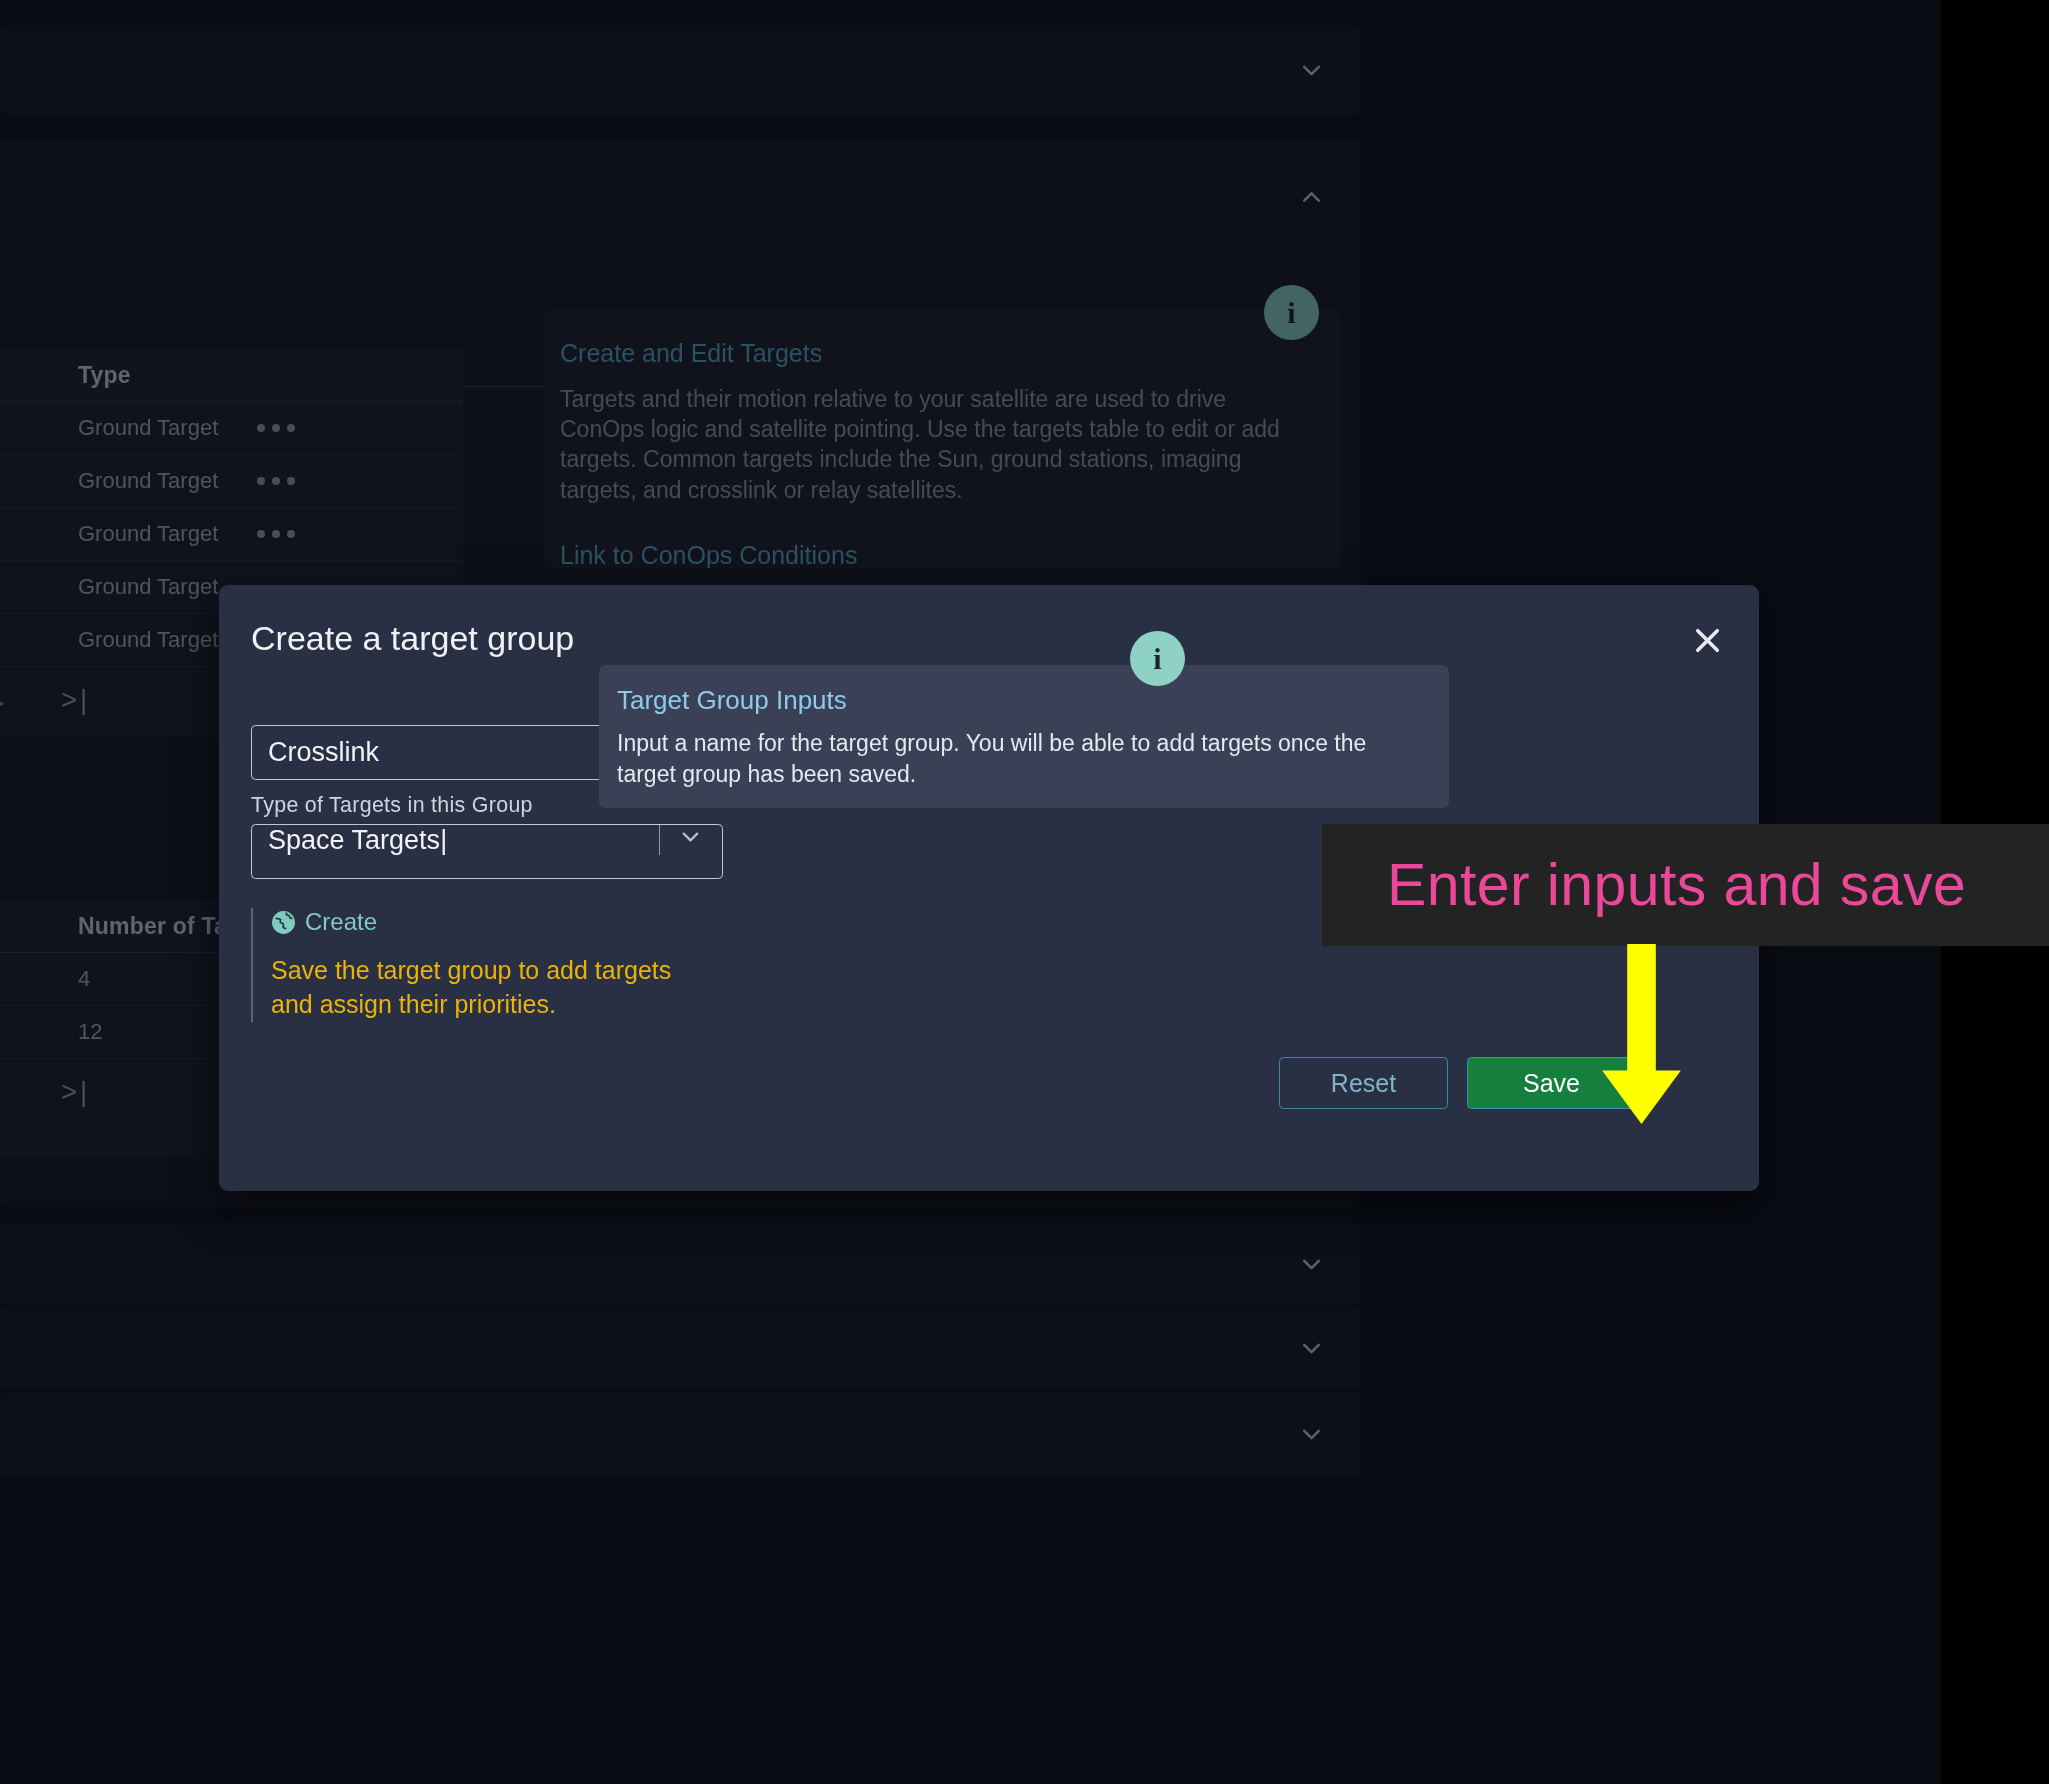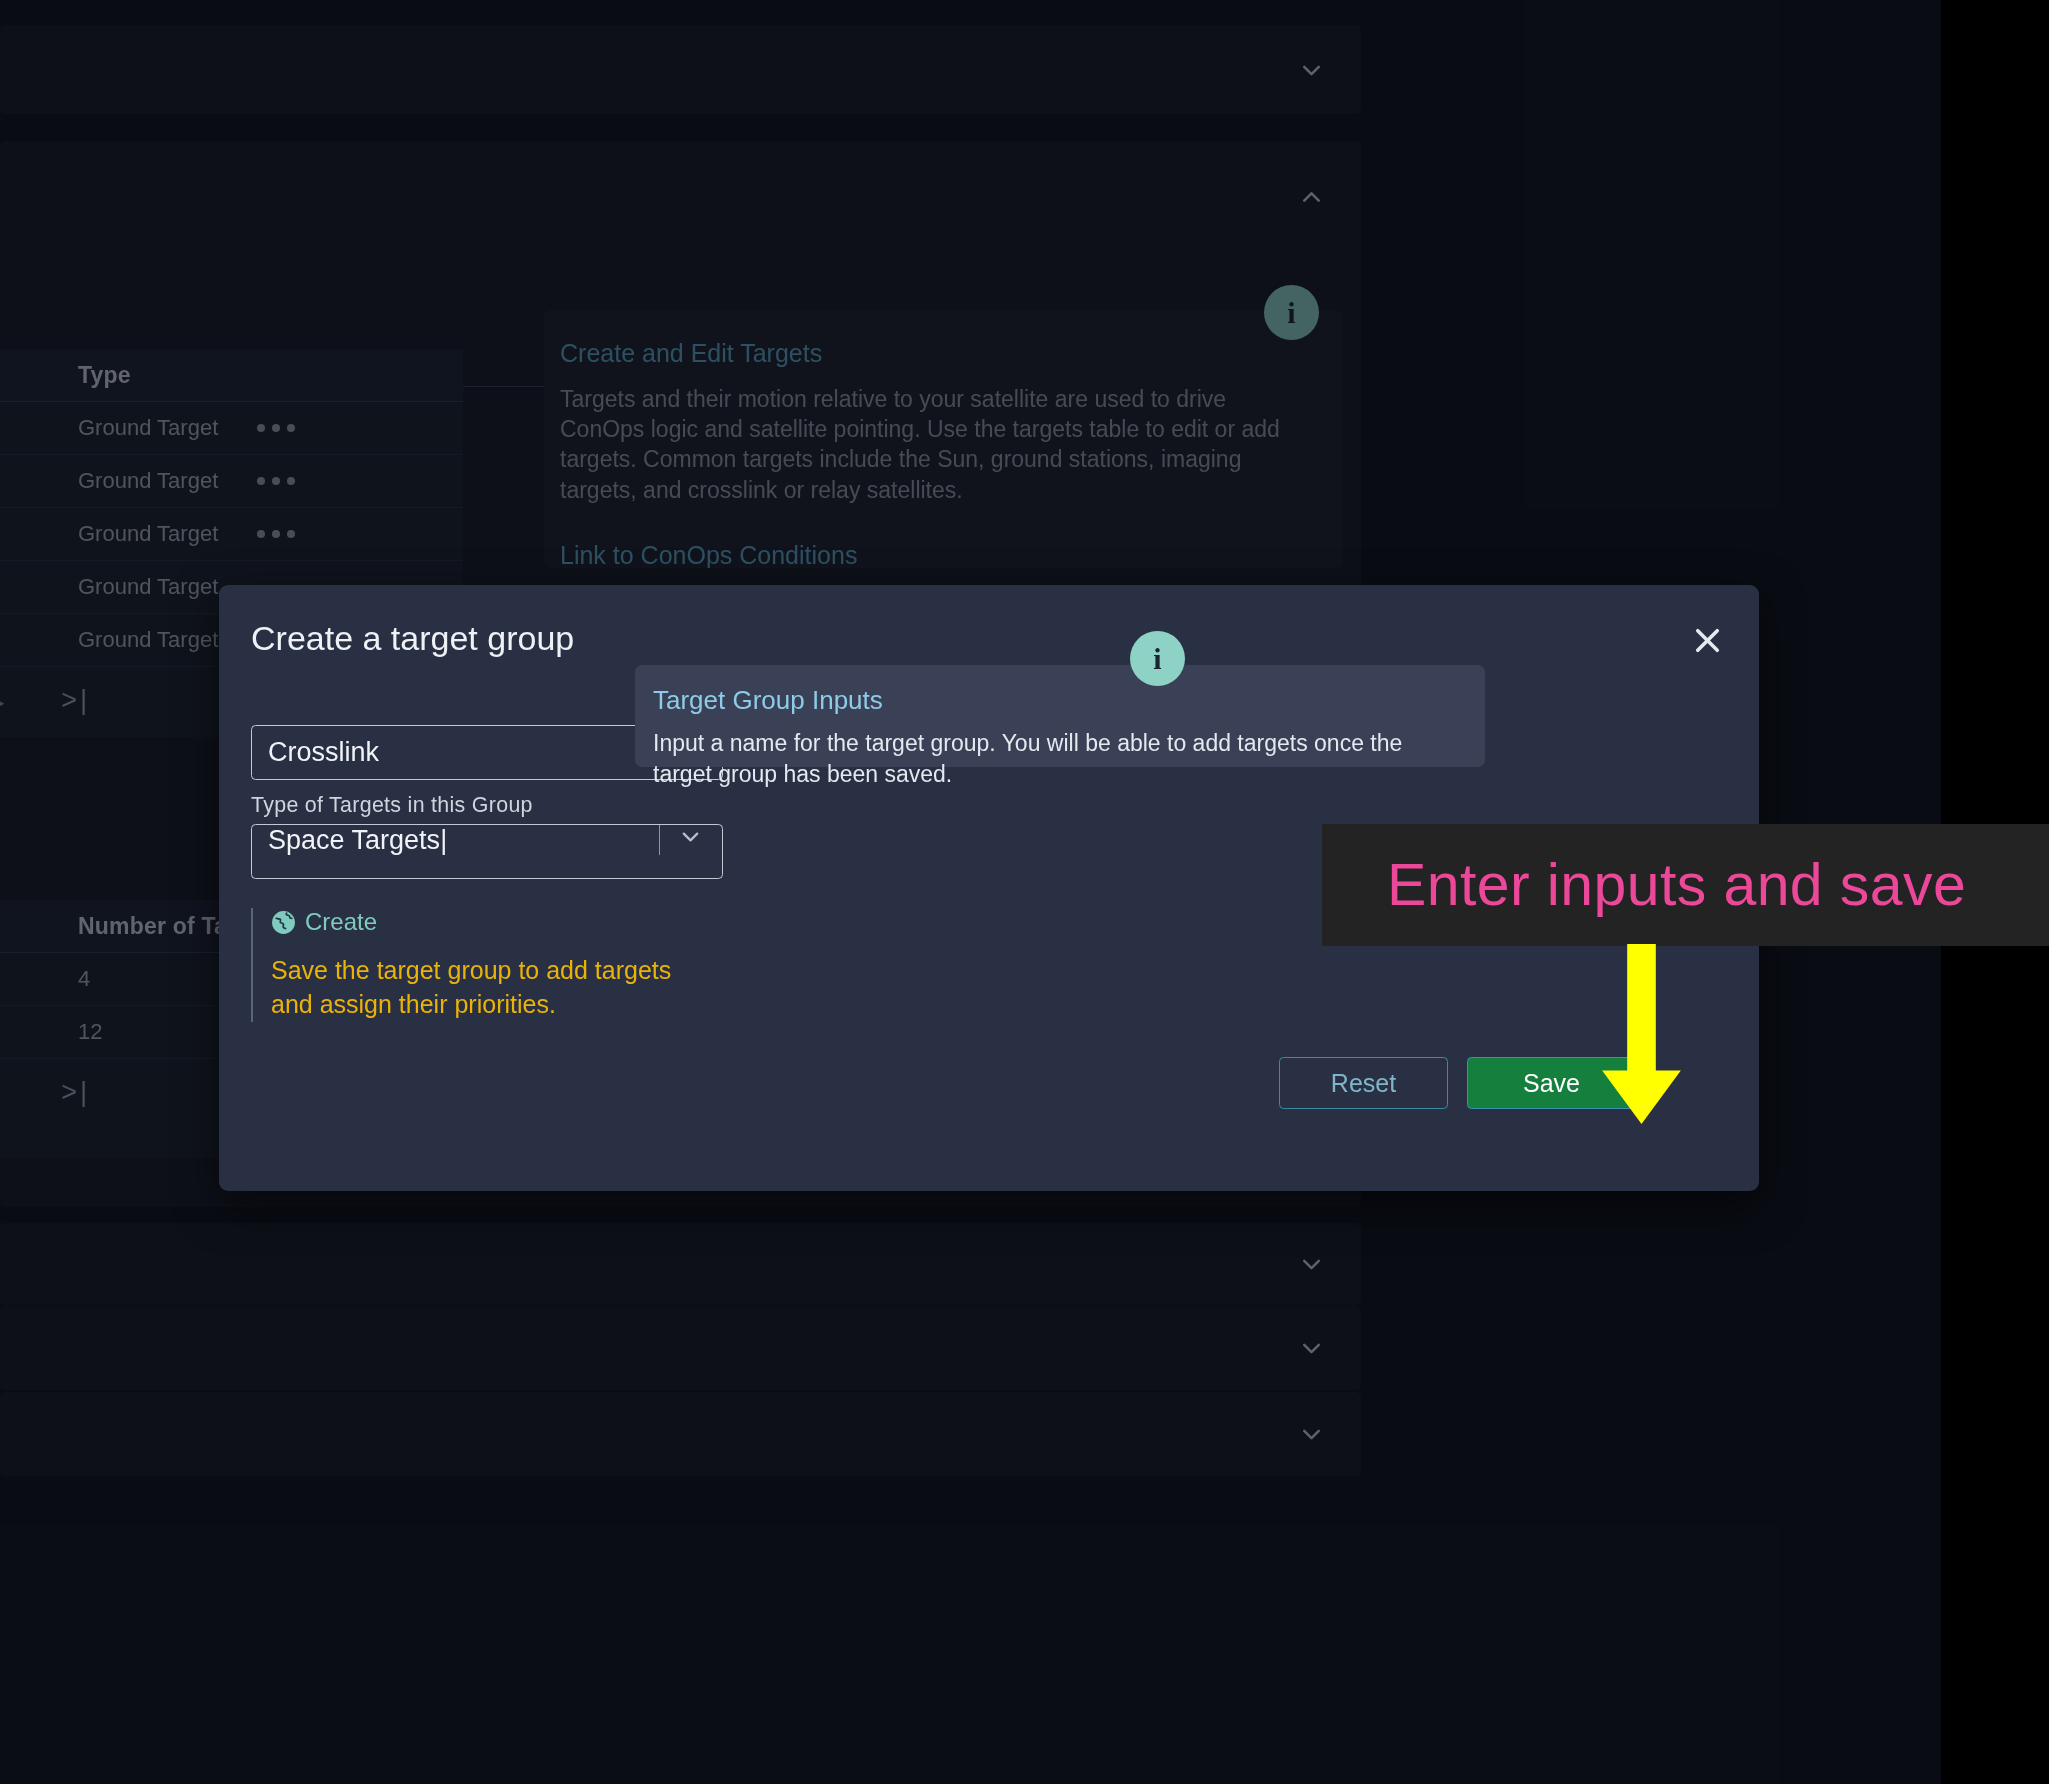--- a/index.html
+++ b/index.html
@@ -289,24 +289,23 @@
     line-height: 1.35;
     color: #eab308;
   }
 
   
   #modal-info-card {
     position: absolute;
     left: 380px;
     top: 80px;
     width: 850px;
-    height: 102px;
+    height: 143px;
     background: #3a4156;
     border-radius: 7.1px;
-    margin-left: 36px;
   }
   #modal-info-card .info-title {
     color: #8ecbe8;
     font-size: 26px;
     padding: 19.6px 0 0 18px;
   }
   #modal-info-card .info-body {
     color: #e4e8ef;
     font-size: 23px;
     line-height: 1.34;

